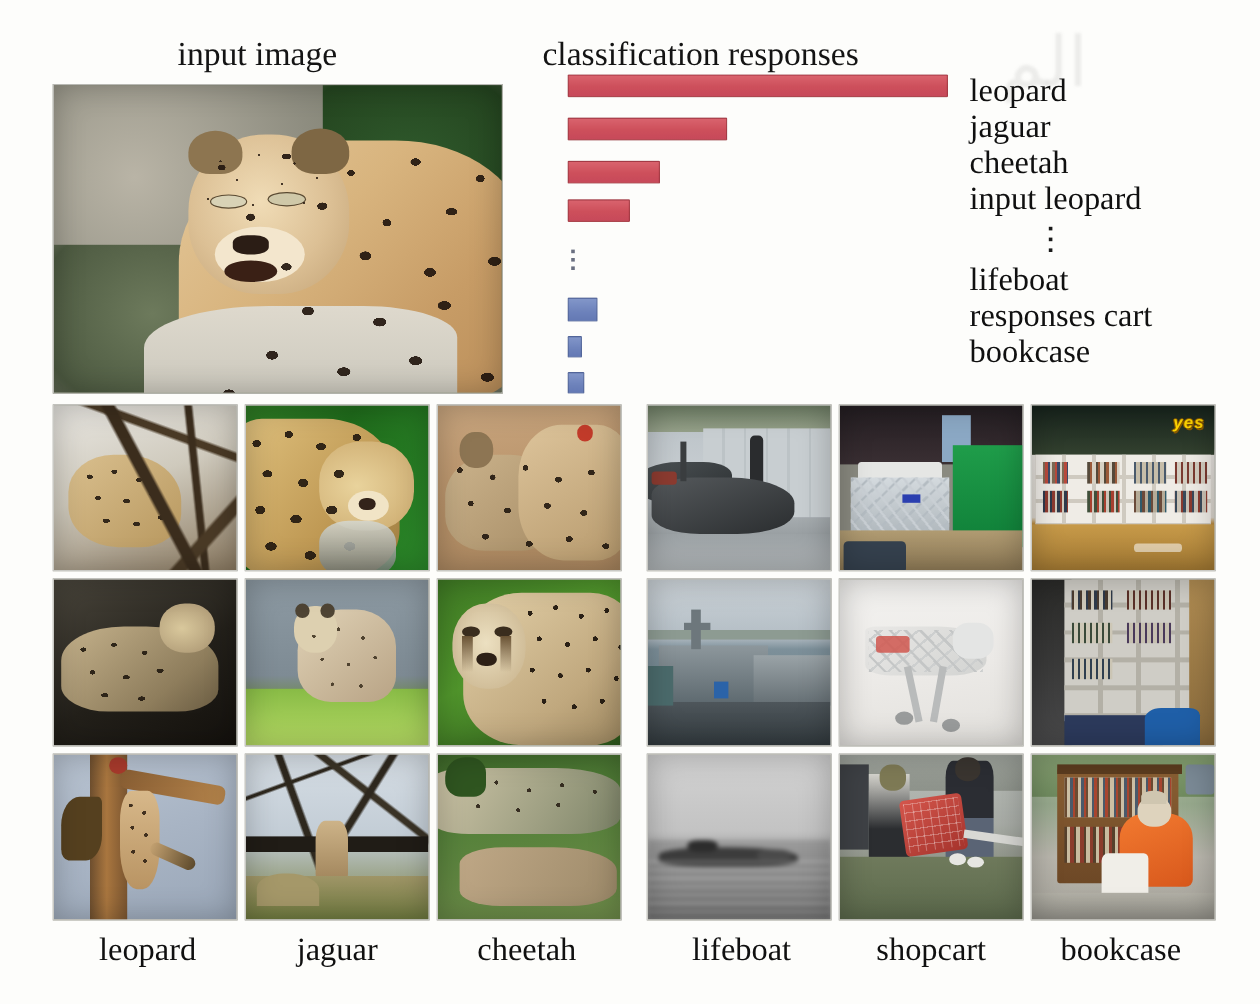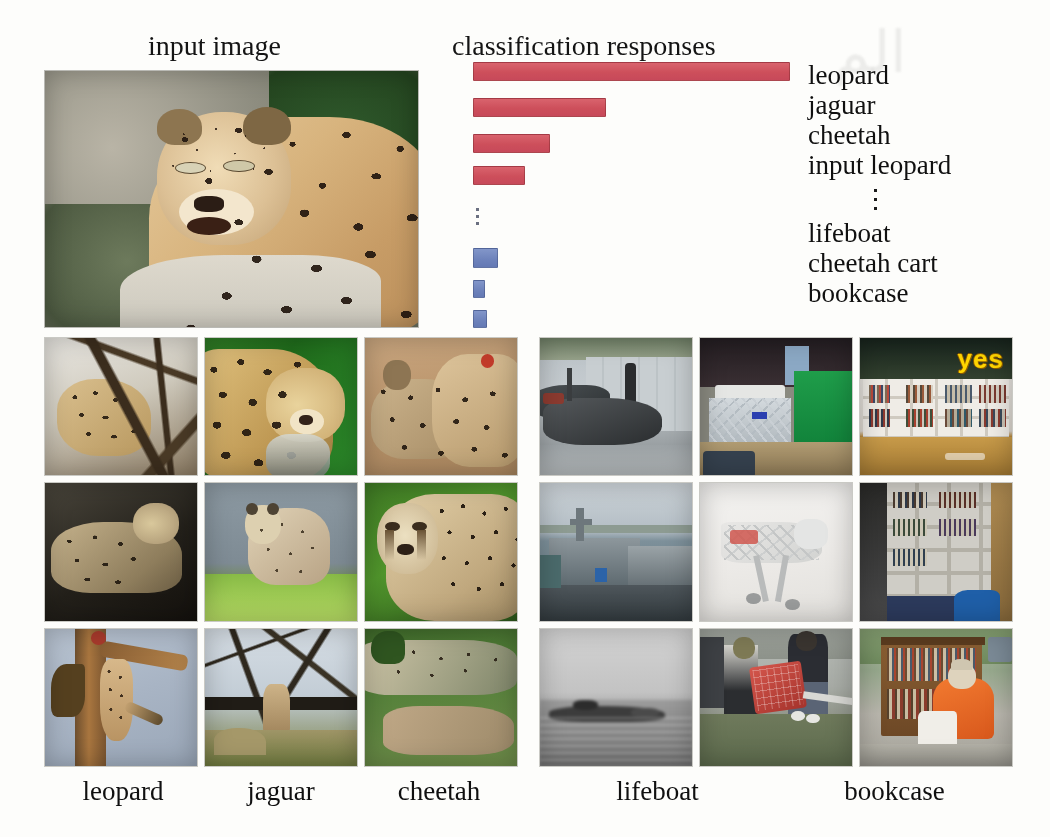--- a/index.html
+++ b/index.html
@@ -87,22 +87,23 @@
     flex: 1; text-align: center; font-size: 27px; color: #101010;
     font-family:"Liberation Serif","DejaVu Serif",serif; white-space: nowrap;
   }
 
   
   .blurwrap { position:absolute; inset:0; filter: blur(0.6px); }
   .vig { position:absolute; inset:0; box-shadow: inset 0 0 26px rgba(0,0,0,0.25); }
   .yes {
     position:absolute; right:8px; top:6px;
     font-family:"Liberation Sans", sans-serif; font-weight:bold;
-    font-size:26px; color:#ffd500; letter-spacing:1px;
+    font-size:14px; color:#ffd500; letter-spacing:1px;
     text-shadow: 1px 1px 0 #8a5a00, -1px 0 0 #8a5a00, 0 -1px 0 #8a5a00, 1px 0 0 #8a5a00;
+    font-style: italic;
   }
 </style>
 </head>
 <body>
 
 <div id="root">
 
   <div class="watermark">الم</div>
 
   <div class="title" id="title-resp">classification responses</div>
@@ -199,21 +200,21 @@
     <div class="lbl">leopard</div>
     <div class="lbl">jaguar</div>
     <div class="lbl">cheetah</div>
     <div class="lbl">input leopard</div>
     <div class="gap-ellipsis">
       <i></i>
         <i></i>
         <i></i>
     </div>
     <div class="lbl">lifeboat</div>
-    <div class="lbl">cheetah cart</div>
+    <div class="lbl">responses cart</div>
     <div class="lbl">bookcase</div>
   </div>
 
   <div class="grid" id="grid-left">
 
     <div class="cell">
       <div class="scene" style="background:linear-gradient(160deg,#e9e7e2 0%,#cfcabd 45%,#8d7c63 100%);"></div>
       <div class="blurwrap">
         <div class="lay" style="left:8%;top:30%;width:62%;height:56%;border-radius:40% 50% 36% 44%;background:linear-gradient(140deg,#d9bf8e,#b8985f);"></div>
         <div class="lay" style="left:12%;top:34%;width:56%;height:50%;opacity:.9;background-image:
@@ -589,16 +590,17 @@
     </div>
   </div>
 
   <div class="botlabels" id="bot-left">
     <span>leopard</span>
     <span>jaguar</span>
     <span>cheetah</span>
   </div>
   <div class="botlabels" id="bot-right">
     <span>lifeboat</span>
+    <span>shopcart</span>
     <span>bookcase</span>
   </div>
 
 </div>
 
 </body></html>

